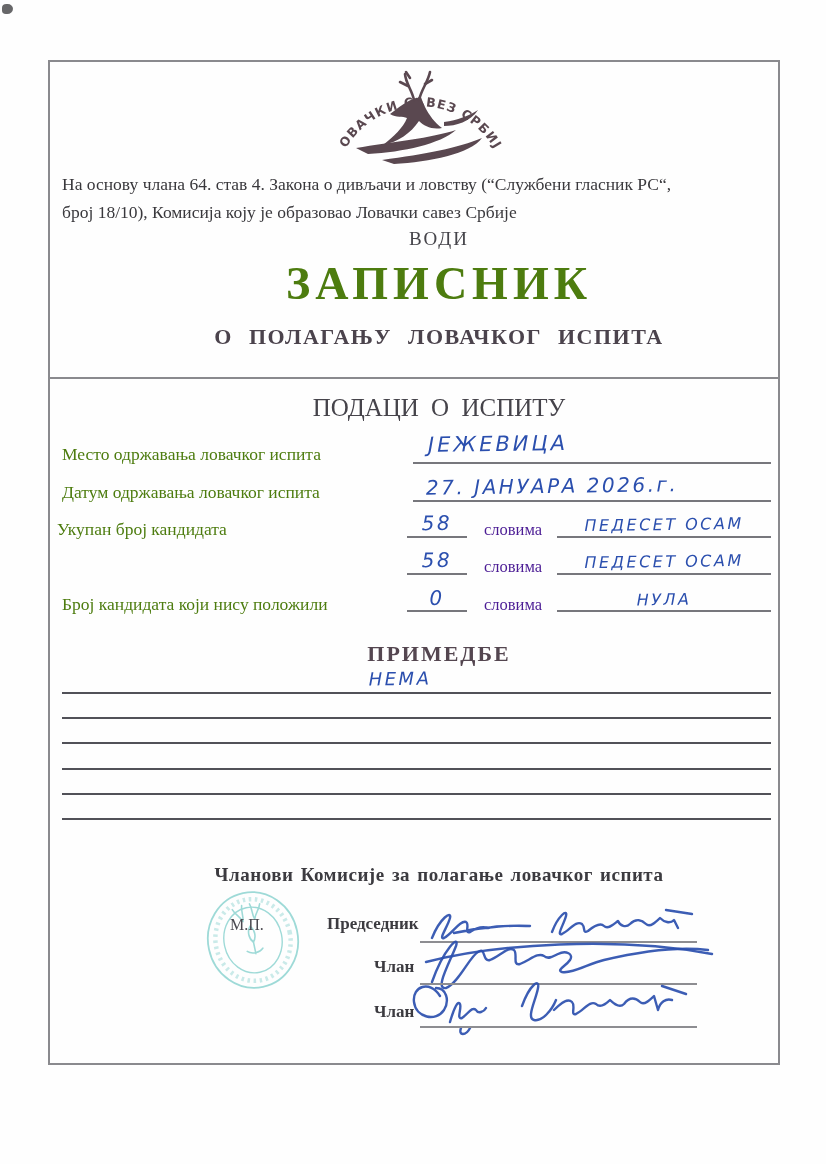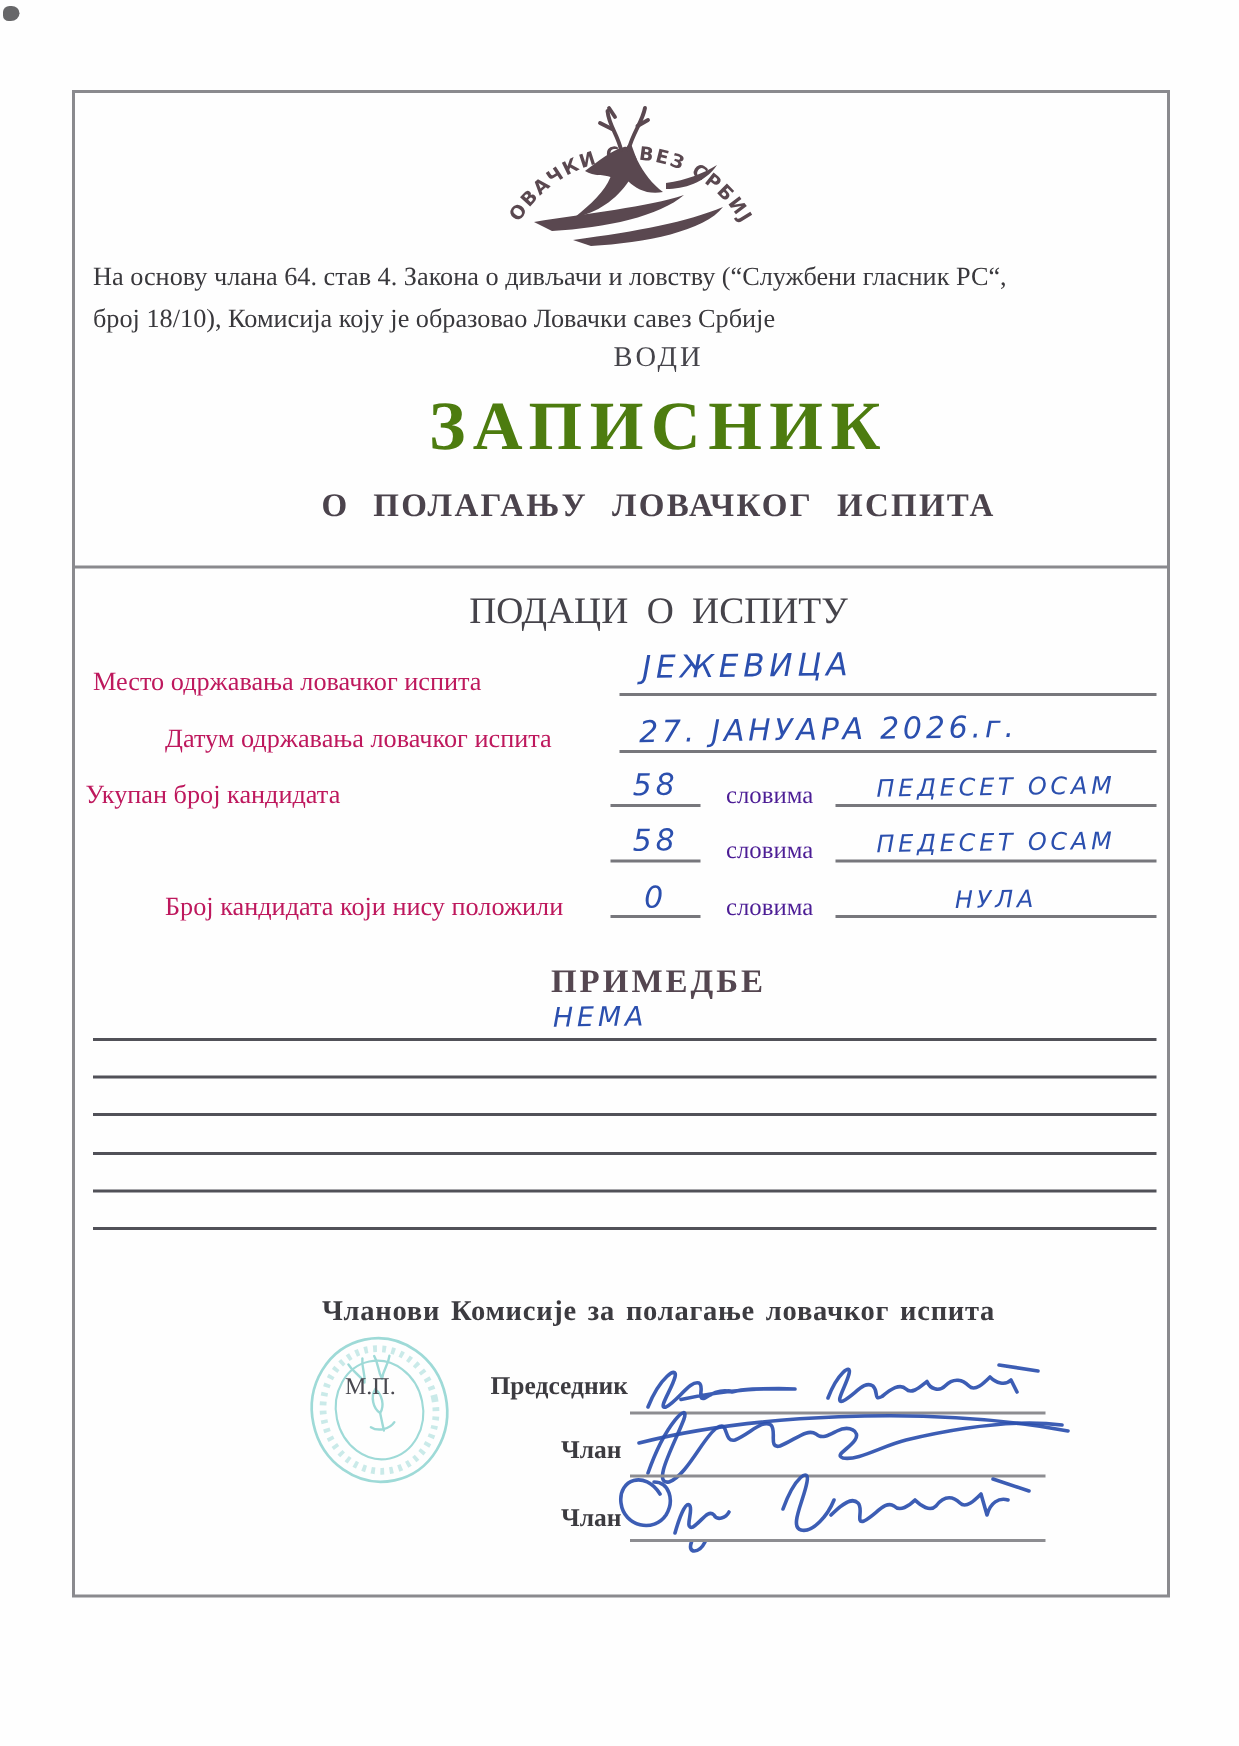--- a/index.html
+++ b/index.html
@@ -12,21 +12,21 @@
 
   .frame{left:48px;top:60px;width:728px;height:1001px;border:2px solid #8a8a8e;}
   .divider{left:48px;top:377px;width:732px;height:2px;background:#8a8a8e;}
 
   .intro{left:62px;top:170px;width:707px;font-size:17.5px;line-height:28px;color:#39383c;}
   .leads{top:228px;font-size:19px;letter-spacing:2px;color:#45444a;}
   .title{top:257px;font-size:46px;font-weight:bold;letter-spacing:5px;}
   .subtitle{top:324px;font-size:22px;font-weight:bold;letter-spacing:1.5px;word-spacing:9px;color:#4b434c;}
   .sec-head{top:394px;font-size:25px;word-spacing:6px;color:#45434a;}
 
-  .flabel{font-size:17.5px;color:#be185d;}
+  .flabel{font-size:17.5px;color:#4d7c0f;}
   .fline{height:2px;background:#77777c;}
   .slovima{font-size:16.5px;color:#4c1d95;}
 
   .hand{font-family:"DejaVu Sans", sans-serif;font-style:italic;font-weight:500;
         color:#2b4fae;letter-spacing:2.5px;transform:rotate(-0.8deg);white-space:nowrap;}
   .hand-lg{font-size:21px;letter-spacing:3px;}
   .hand-md{font-size:16px;}
   .hand-num{font-size:20px;}
 
   .remarks-head{top:641px;font-size:22px;font-weight:bold;letter-spacing:2px;color:#544650;}
@@ -77,38 +77,38 @@
   <div class="abs center leads">ВОДИ</div>
   <div class="abs center title" style="color:#4d7c0f;">ЗАПИСНИК</div>
   <div class="abs center subtitle">О ПОЛАГАЊУ ЛОВАЧКОГ ИСПИТА</div>
 
   <div class="abs center sec-head">ПОДАЦИ О ИСПИТУ</div>
 
   <div class="abs flabel" style="left:62px;top:444px;">Место одржавања ловачког испита</div>
   <div class="abs hand hand-lg" style="left:428px;top:432px;">ЈЕЖЕВИЦА</div>
   <div class="abs fline" style="left:413px;top:462px;width:358px;"></div>
 
-  <div class="abs flabel" style="left:62px;top:482px;margin-left:48px;">Датум одржавања ловачког испита</div>
+  <div class="abs flabel" style="left:62px;top:482px;">Датум одржавања ловачког испита</div>
   <div class="abs hand" style="left:426px;top:474px;font-size:20px;">27. ЈАНУАРА 2026.г.</div>
   <div class="abs fline" style="left:413px;top:500px;width:358px;"></div>
 
   <div class="abs flabel" style="left:57px;top:519px;">Укупан број кандидата</div>
   <div class="abs hand hand-num" style="left:407px;top:511px;width:60px;text-align:center;">58</div>
   <div class="abs fline" style="left:407px;top:536px;width:60px;"></div>
   <div class="abs slovima" style="left:484px;top:520px;">словима</div>
   <div class="abs hand hand-md" style="left:557px;top:515px;width:214px;text-align:center;">ПЕДЕСЕТ ОСАМ</div>
   <div class="abs fline" style="left:557px;top:536px;width:214px;"></div>
 
   <div class="abs hand hand-num" style="left:407px;top:548px;width:60px;text-align:center;">58</div>
   <div class="abs fline" style="left:407px;top:573px;width:60px;"></div>
   <div class="abs slovima" style="left:484px;top:557px;">словима</div>
   <div class="abs hand hand-md" style="left:557px;top:552px;width:214px;text-align:center;">ПЕДЕСЕТ ОСАМ</div>
   <div class="abs fline" style="left:557px;top:573px;width:214px;"></div>
 
-  <div class="abs flabel" style="left:62px;top:594px;margin-left:48px;">Број кандидата који нису положили</div>
+  <div class="abs flabel" style="left:62px;top:594px;">Број кандидата који нису положили</div>
   <div class="abs hand hand-num" style="left:407px;top:586px;width:60px;text-align:center;">0</div>
   <div class="abs fline" style="left:407px;top:610px;width:60px;"></div>
   <div class="abs slovima" style="left:484px;top:595px;">словима</div>
   <div class="abs hand hand-md" style="left:557px;top:590px;width:214px;text-align:center;">НУЛА</div>
   <div class="abs fline" style="left:557px;top:610px;width:214px;"></div>
 
   <div class="abs center remarks-head">ПРИМЕДБЕ</div>
   <div class="abs hand" style="left:300px;top:668px;width:200px;text-align:center;font-size:18px;">НЕМА</div>
   <div class="abs rline" style="top:692px;"></div>
   <div class="abs rline" style="top:717px;"></div>

